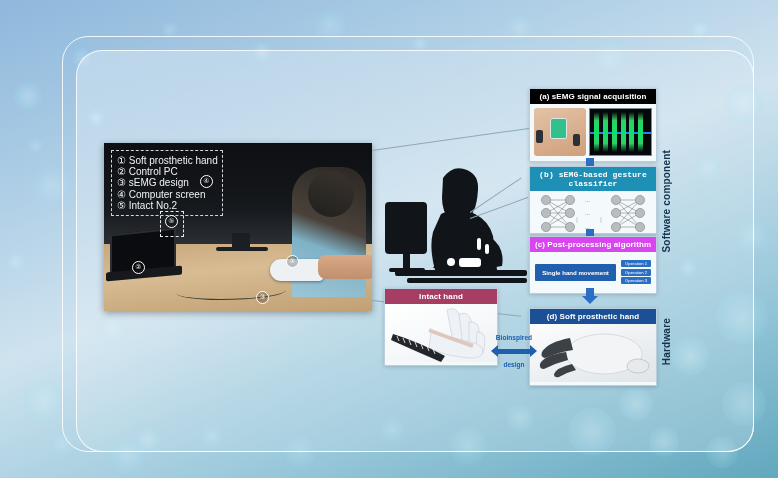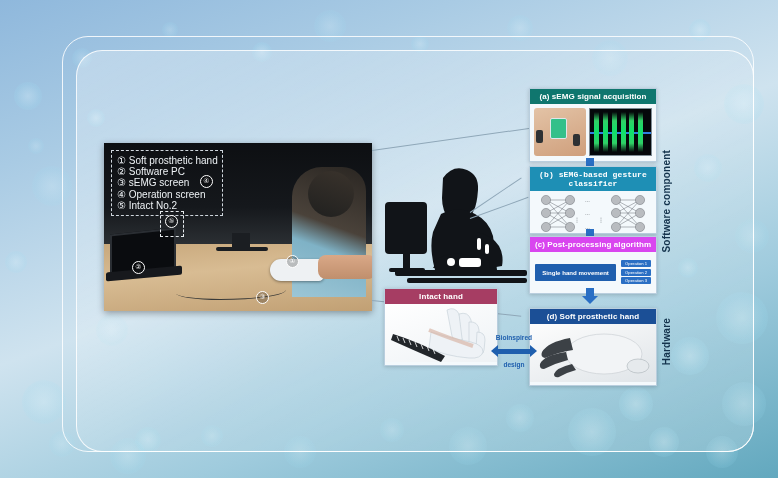--- a/index.html
+++ b/index.html
@@ -164,23 +164,23 @@
 
   <div class="person"></div>
   <div class="phead"></div>
 
   <div class="prost"></div>
   <div class="arm"></div>
   <div class="cable"></div>
 
   <div id="legend">
     <div>① Soft prosthetic hand</div>
-    <div>② Software PC</div>
-    <div>③ sEMG screen</div>
-    <div>④ Operation screen</div>
+    <div>② Control PC</div>
+    <div>③ sEMG design</div>
+    <div>④ Computer screen</div>
     <div>⑤ Intact No.2</div>
   </div>
 
   <div class="caldash" style="left:56px;top:68px;width:22px;height:24px;"></div>
   <div class="cal" style="left:182px;top:112px;">①</div>
   <div class="cal" style="left:28px;top:118px;">②</div>
   <div class="cal" style="left:152px;top:148px;">③</div>
   <div class="cal" style="left:96px;top:32px;">④</div>
   <div class="cal" style="left:61px;top:72px;">⑤</div>
 </div>
@@ -206,21 +206,21 @@
     </g>
   </svg>
 </div>
 
 <div class="leader" style="left:372px;top:150px;width:162px;transform:rotate(-8deg);"></div>
 <div class="leader" style="left:372px;top:300px;width:150px;transform:rotate(6deg);"></div>
 <div class="leader" style="left:470px;top:212px;width:62px;transform:rotate(-34deg);"></div>
 <div class="leader" style="left:470px;top:218px;width:62px;transform:rotate(-20deg);"></div>
 
 <div class="panel" id="panelA">
-  <div class="phdr" id="hdrA" style="background: #0f766e;">(a) sEMG signal acquisition</div>
+  <div class="phdr" id="hdrA" style="background: #000000;">(a) sEMG signal acquisition</div>
   <div id="abody">
     <div class="armphoto">
       <div class="sens"></div>
       <div class="band"></div>
       <div class="band2"></div>
     </div>
     <div class="emg" id="emgPlot">
       <div class="base"></div>
     <div class="burst" style="left: 6%;"></div>
         <div class="burst" style="left: 20.6667%;"></div>

